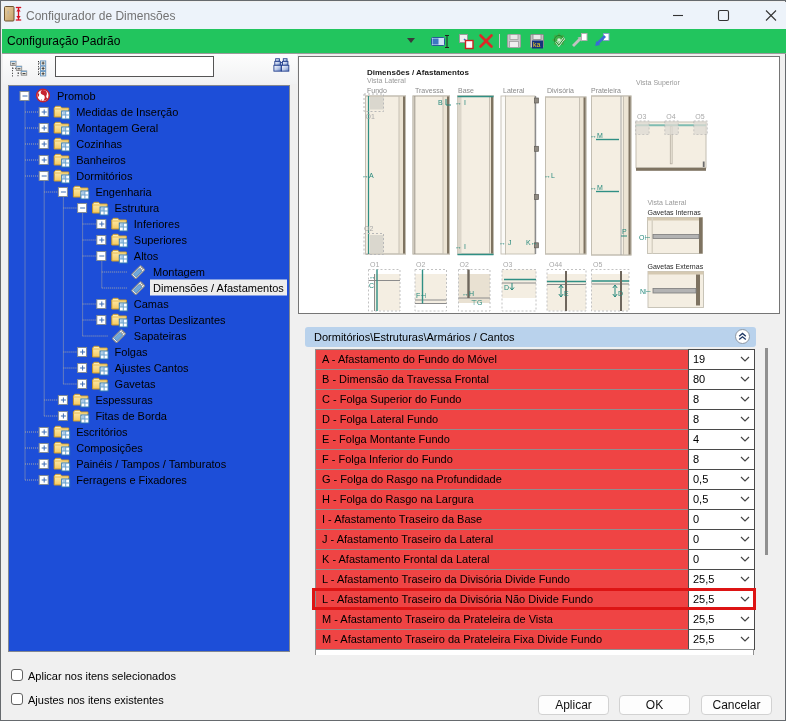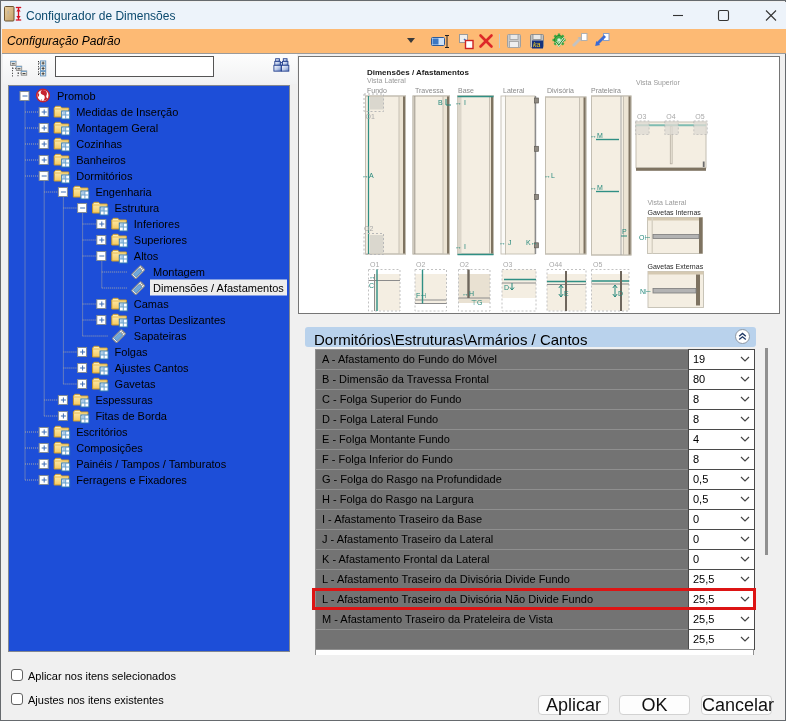--- a/index.html
+++ b/index.html
@@ -1,56 +1,56 @@
 <!DOCTYPE html>
 <html><head>
 <meta charset="utf-8">
 <style>
   html,body{margin:0;padding:0;}
   body{width:786px;height:721px;overflow:hidden;font-family:"Liberation Sans",sans-serif;}
   #dlg{position:absolute;left:0;top:0;width:786px;height:721px;background:#f0f0f0;
        border:1px solid #666a6e;box-sizing:border-box;}
   
   #titlebar{position:absolute;left:1px;top:1px;width:784px;height:27px;background:#edf3fa;}
-  #title{position:absolute;left:24px;top:7px;font-size:12px;color:#0c4a6e;}
-  
-  #menurow{position:absolute;left:1px;top:28px;width:784px;height:24px;background:#fdba74;
-           border-bottom:1px solid #9b9b9b;font-style:italic;}
+  #title{position:absolute;left:24px;top:7px;font-size:12px;color:#737373;}
+  
+  #menurow{position:absolute;left:1px;top:28px;width:784px;height:24px;background:#22c55e;
+           border-bottom:1px solid #9b9b9b;}
   #cfgtext{position:absolute;left:5px;top:5px;font-size:12px;color:#000;}
   
   .abs{position:absolute;}
   #searchbox{position:absolute;left:54px;top:55px;width:159px;height:21px;background:#fff;
              border:1px solid #555;box-sizing:border-box;}
   
   #treepanel{position:absolute;left:7px;top:84px;width:282px;height:567px;background:#1d4ed8;
              border:1px solid #828790;box-sizing:border-box;}
   
   #diagpanel{position:absolute;left:297px;top:55px;width:482px;height:258px;background:#fff;
              border:1px solid #757575;box-sizing:border-box;}
   
   #tblheader{position:absolute;left:304px;top:326px;width:451px;height:20px;background:#b9d2ec;
              border-radius:3px;}
-  #tblheader span{position:absolute;left:9px;top:4px;font-size:15px;color:#000;}
+  #tblheader span{position:absolute;left:9px;top:4px;font-size:11px;color:#000;}
   
   .trow{position:absolute;left:314px;width:439px;height:21px;box-sizing:border-box;
-        border:1px solid #8f8f8f;background:#737373;}
+        border:1px solid #8f8f8f;background:#ef4444;}
   .trow .lbl{position:absolute;left:6px;top:3px;font-size:11px;color:#000;white-space:nowrap;}
   .trow .val{position:absolute;left:372px;top:-1px;width:67px;height:21px;background:#fff;
              border:1px solid #4a4a4a;box-sizing:border-box;}
   .trow .val span{position:absolute;left:4px;top:3px;font-size:11px;color:#000;}
   .trow .val svg{position:absolute;right:4px;top:6px;}
   #redbox{position:absolute;left:311px;top:587px;width:444px;height:22px;border:3px solid #dd1414;
           box-sizing:border-box;background:transparent;z-index:5;}
   #sbar{position:absolute;left:764px;top:347px;width:3px;height:207px;background:#909090;}
   
   .cb{position:absolute;left:10px;width:10px;height:10px;background:#fff;border:1px solid #626262;
       border-radius:3px;box-sizing:content-box;}
   .cbl{position:absolute;left:27px;font-size:11px;color:#000;}
   .btn{position:absolute;top:694px;width:71px;height:20px;background:#fdfdfd;border:1px solid #d2d2d2;
-       border-radius:4px;box-sizing:border-box;font-size:18px;color:#111;text-align:center;
+       border-radius:4px;box-sizing:border-box;font-size:12px;color:#111;text-align:center;
        line-height:18px;}
 </style>
 </head>
 <body>
 <div id="dlg">
   <div id="titlebar">
     <svg class="abs" style="left:2px;top:4px" width="18" height="16" viewBox="0 0 18 16">
 <defs>
           <linearGradient id="door" x1="0" y1="0" x2="1" y2="1">
 <stop offset="0" stop-color="#e9cfa0"></stop>
@@ -630,20 +630,21 @@
   <div class="trow" style="top:608px">
         <div class="lbl">M - Afastamento Traseiro da Prateleira de Vista</div>
         <div class="val">
           <span>25,5</span>
           <svg width="10" height="6" viewBox="0 0 10 6">
             <polyline points="1,1 5,5 9,1" fill="none" stroke="#444" stroke-width="1.2"></polyline>
           </svg>
         </div>
       </div>
   <div class="trow" style="top:628px">
+        <div class="lbl">M - Afastamento Traseiro da Prateleira Fixa Divide Fundo</div>
         <div class="val">
           <span>25,5</span>
           <svg width="10" height="6" viewBox="0 0 10 6">
             <polyline points="1,1 5,5 9,1" fill="none" stroke="#444" stroke-width="1.2"></polyline>
           </svg>
         </div>
       </div>
   <div class="trow" style="top:648px;height:6px;border-bottom:none;background:#fff"></div>
   </div>
   <div id="redbox"></div>

